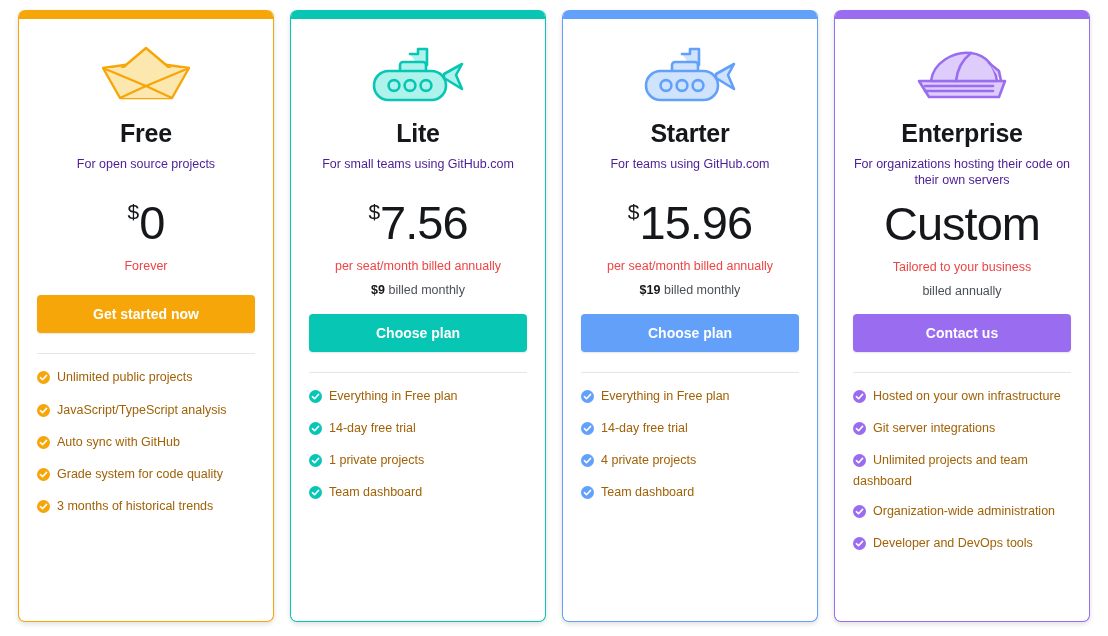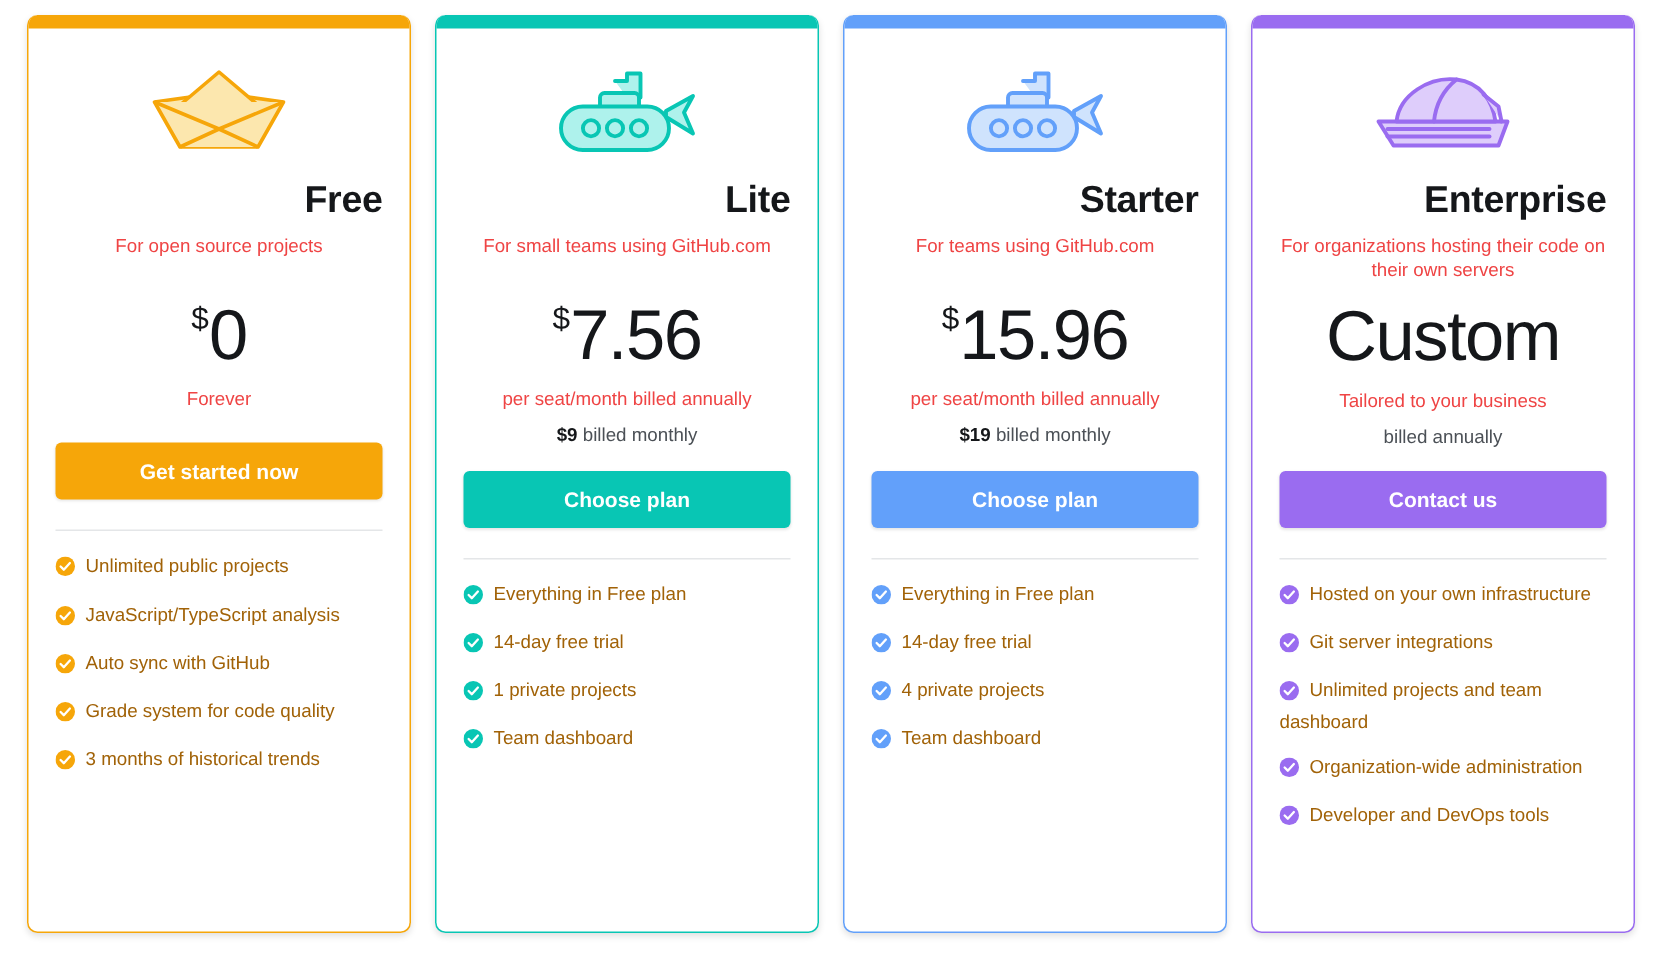--- a/index.html
+++ b/index.html
@@ -55,31 +55,31 @@
     height: 84px;
     margin-top: 14px;
     display: flex;
     align-items: center;
     justify-content: center;
   }
   .plan-icon svg { display: block; }
 
   
   .plan-name {
-    text-align: right;
+    text-align: center;
     font-size: 25px;
     font-weight: bold;
     color: #15171a;
     letter-spacing: -0.2px;
     margin-top: 2px;
   }
   .plan-tagline {
     text-align: center;
     font-size: 12.5px;
-    color: #ef4444;
+    color: #4c1d95;
     line-height: 1.3;
     margin-top: 8px;
     min-height: 32px;
   }
 
   
   .price-block {
     margin-top: 10px;
     text-align: center;
   }

